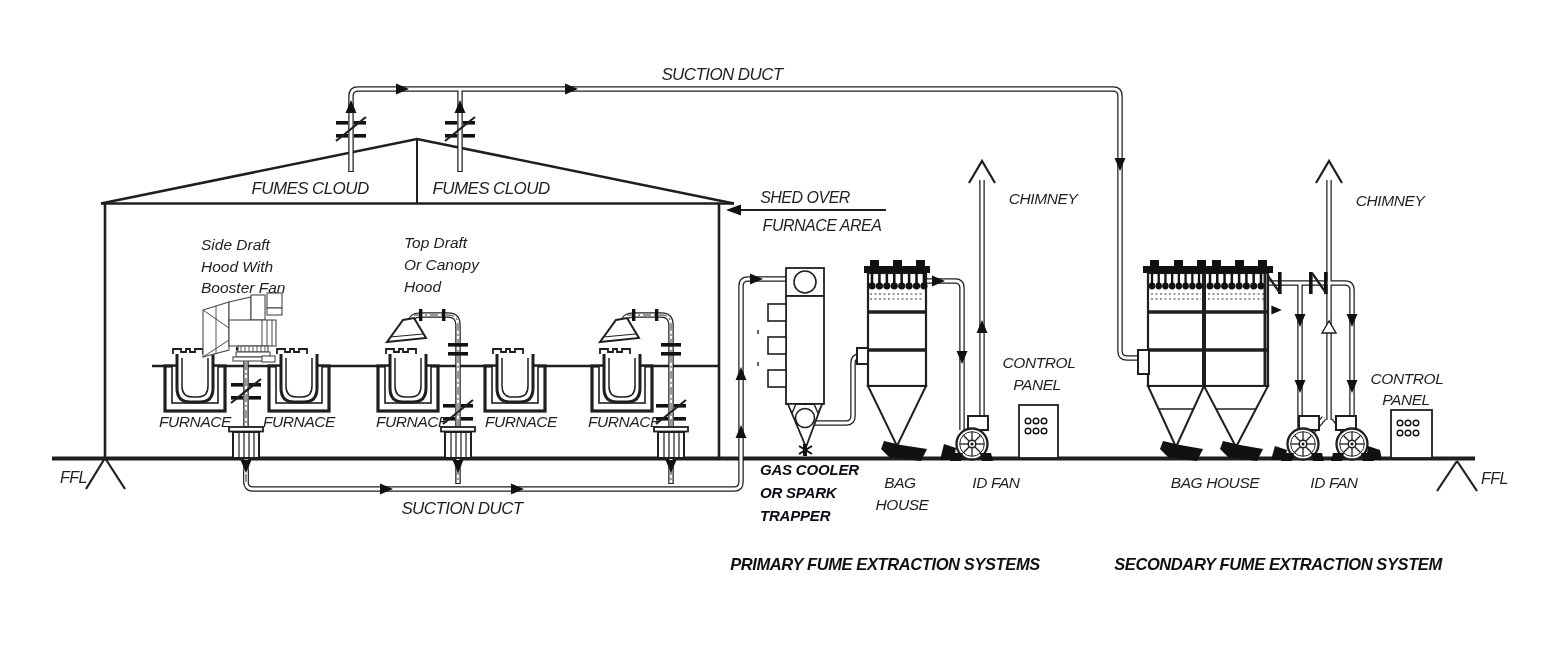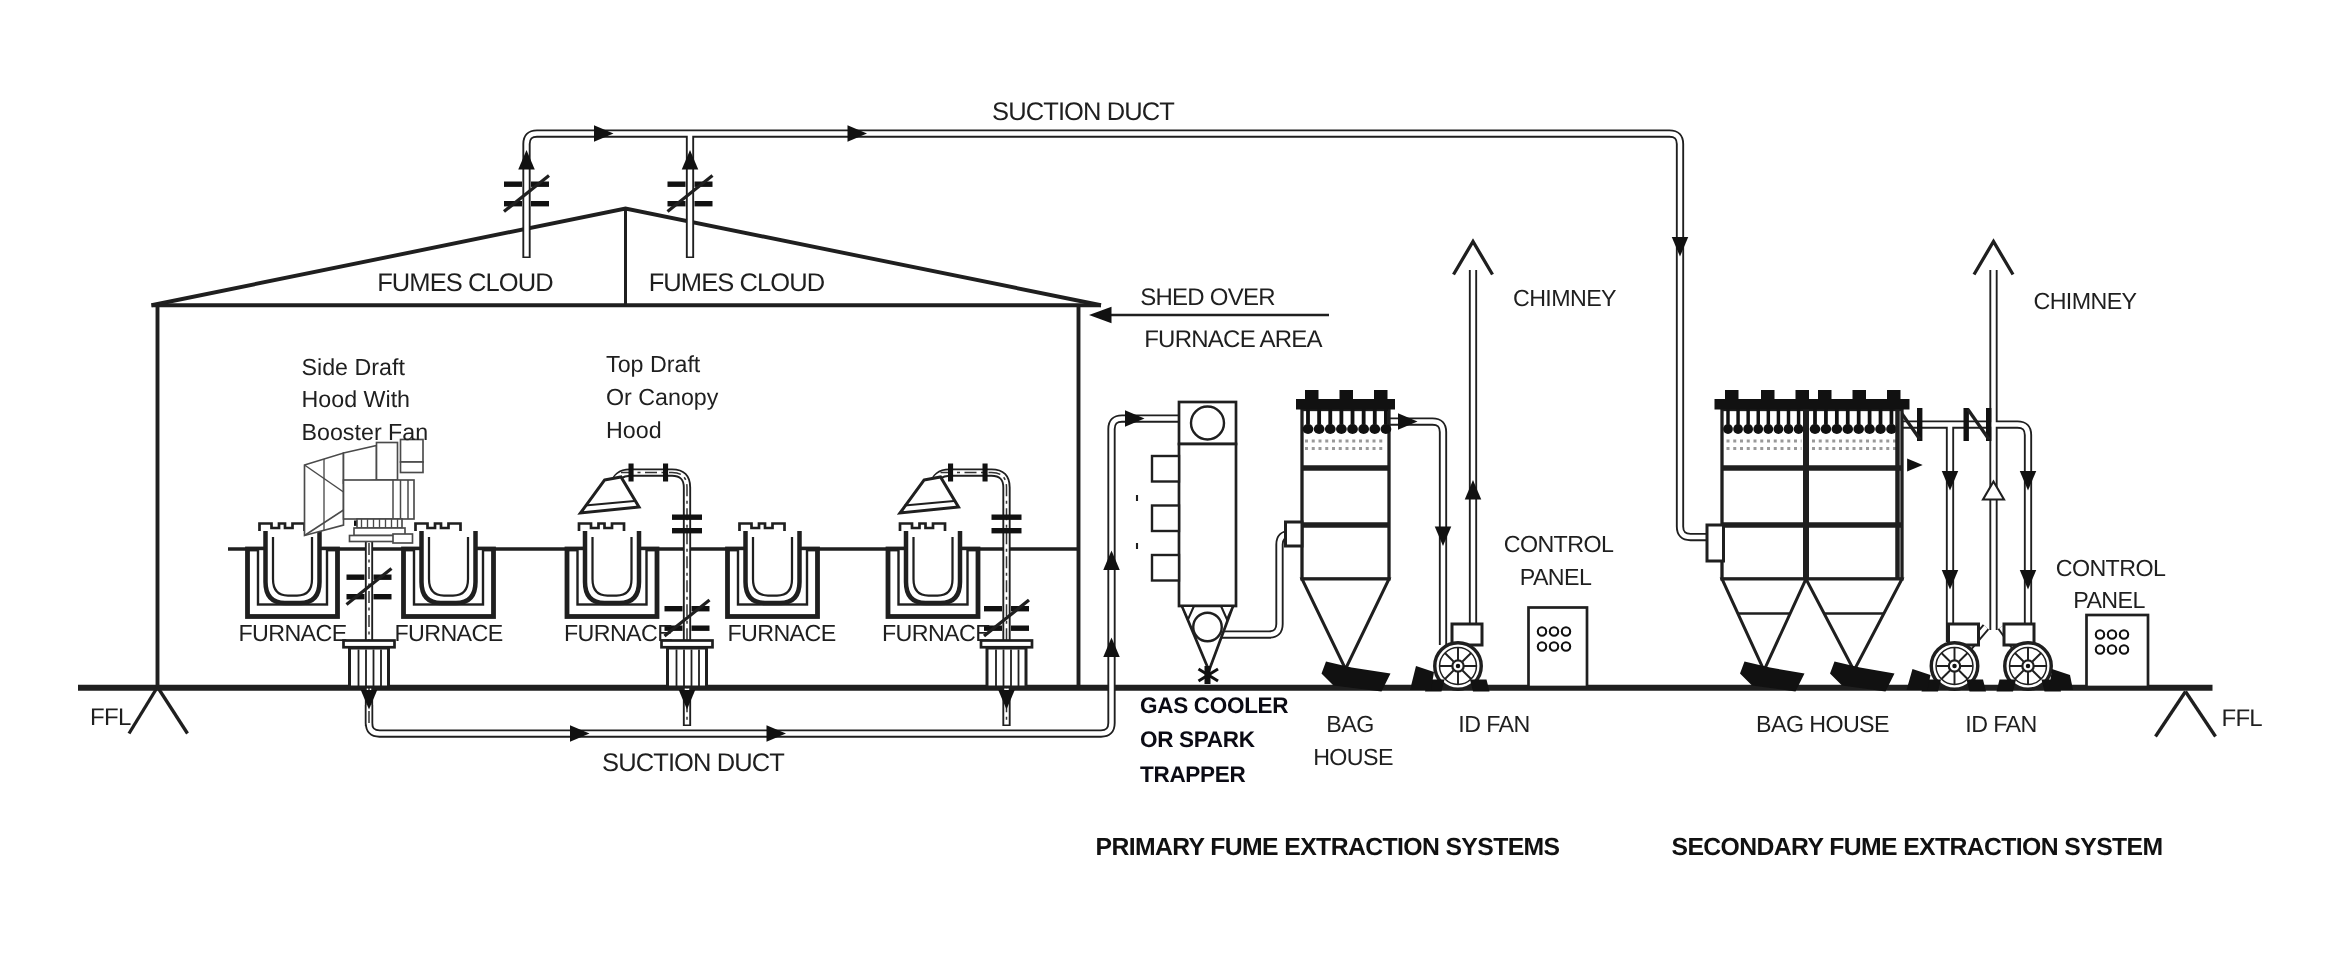--- a/index.html
+++ b/index.html
@@ -1,16 +1,16 @@
 <!DOCTYPE html>
 <html><head>
 <meta charset="utf-8">
 <style>
   html,body{margin:0;padding:0;background:#ffffff;width:1551px;height:646px;overflow:hidden;}
-  #stage{position:relative;width:1551px;height:646px;background:#fff;}
+  #stage{position:relative;width:1551px;height:646px;background:#fff;font-style:italic;}
   svg{position:absolute;left:0;top:0;}
   text{font-family:"Liberation Sans", sans-serif;fill:#1f1f1f;}
   .lbl{font-size:15.5px;letter-spacing:-0.4px;}
   .lbl17{font-size:17px;letter-spacing:-0.6px;}
   .lbl16{font-size:16px;letter-spacing:-0.5px;}
   .plain{font-size:15.5px;letter-spacing:0px;}
   .boldlbl{font-size:15px;font-weight:bold;letter-spacing:-0.2px;fill:#0b0b14;}
   .title{font-size:16.5px;font-weight:bold;letter-spacing:-0.4px;fill:#111;}
   .duct-black{stroke:#1f1f1f;stroke-width:5.5;fill:none;stroke-linejoin:round;stroke-linecap:butt;}
   .duct-white{stroke:#ffffff;stroke-width:3;fill:none;stroke-linejoin:round;stroke-linecap:butt;}

